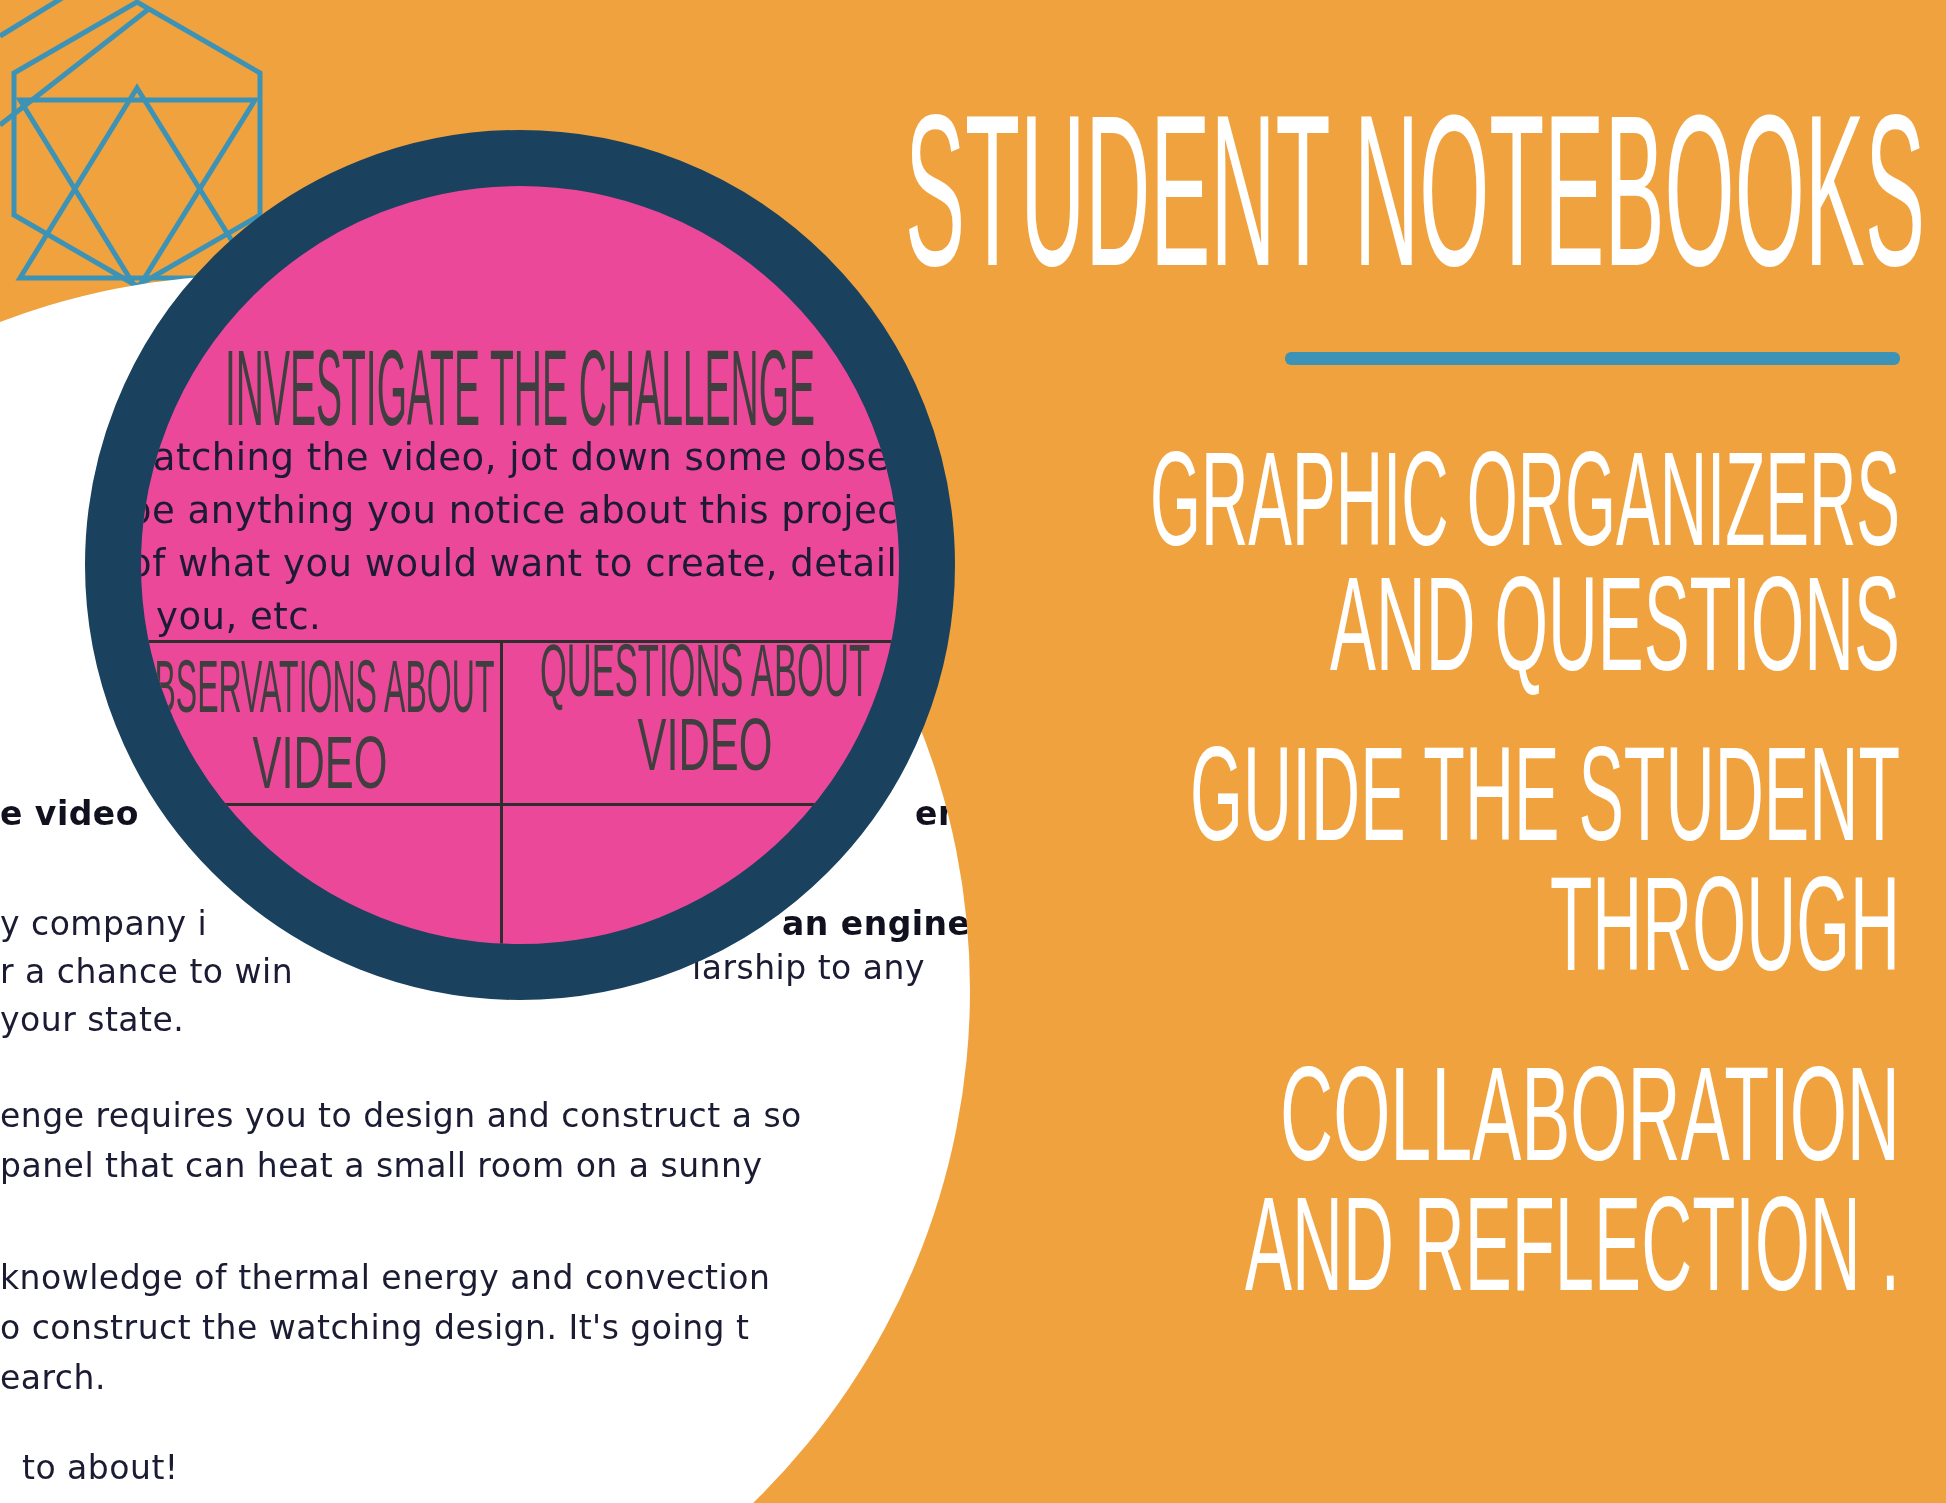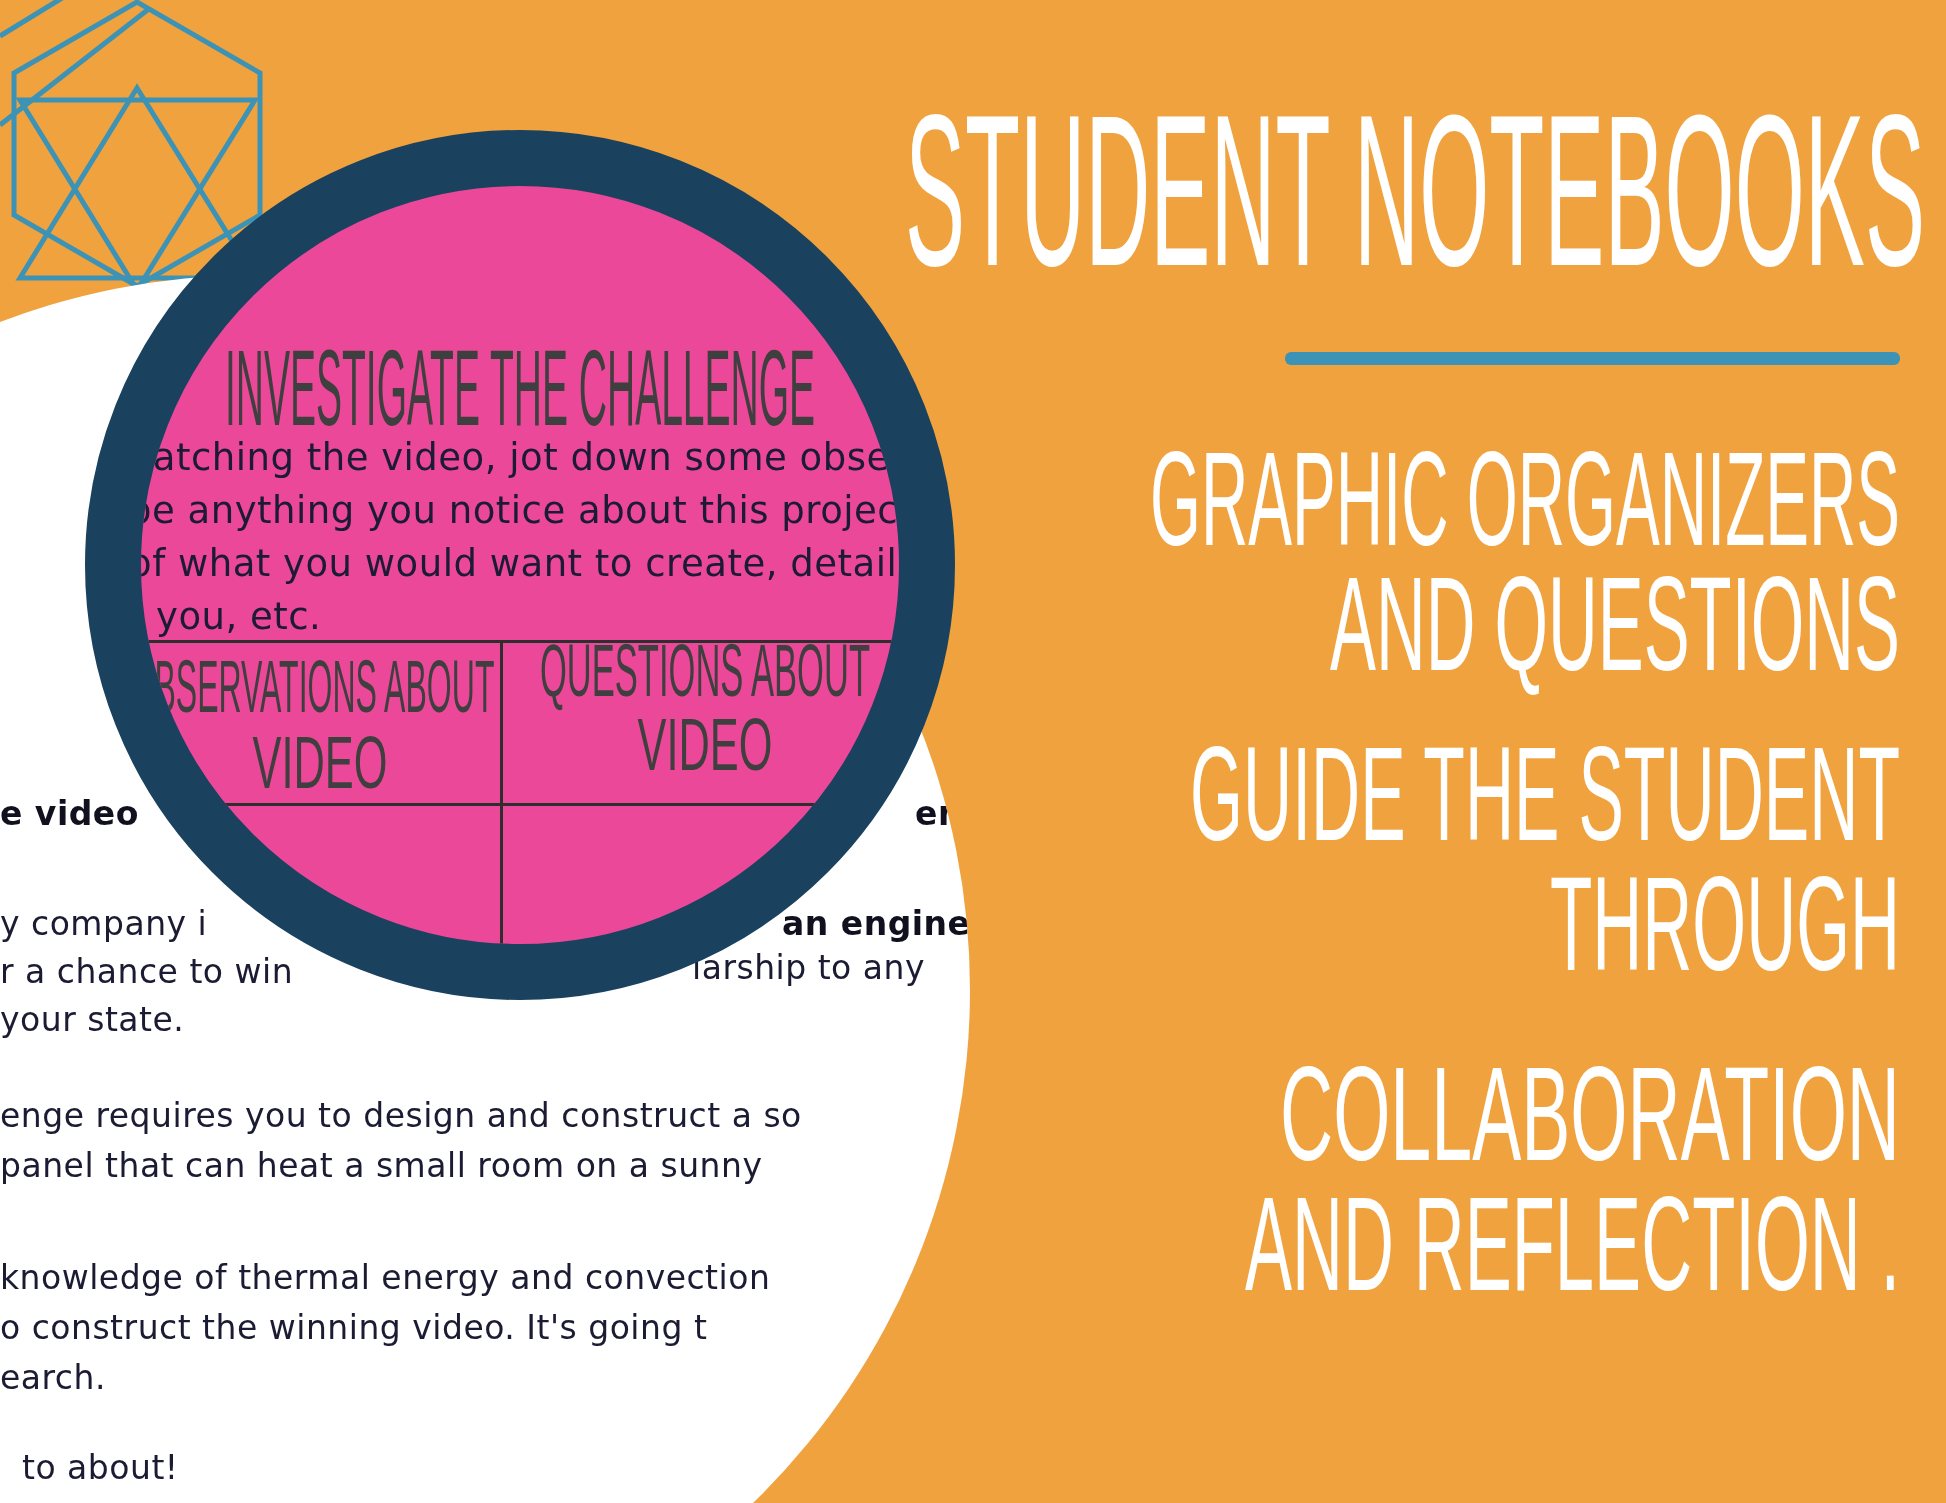--- a/index.html
+++ b/index.html
@@ -63,21 +63,21 @@
       <span class="doc-frag bold" style="left:0;top:796px">e video</span>
       <span class="doc-frag bold" style="left:915px;top:796px">eng</span>
       <span class="doc-frag" style="left:0;top:906px">y company i</span>
       <span class="doc-frag bold" style="left:782px;top:906px">an enginee</span>
       <span class="doc-frag" style="left:0;top:954px">r a chance to win</span>
       <span class="doc-frag" style="left:692px;top:950px">larship to any</span>
       <span class="doc-frag" style="left:0;top:1002px">your state.</span>
       <span class="doc-frag" style="left:0;top:1098px">enge requires you to design and construct a so</span>
       <span class="doc-frag" style="left:0;top:1148px">panel that can heat a small room on a sunny</span>
       <span class="doc-frag" style="left:0;top:1260px">knowledge of thermal energy and convection</span>
-      <span class="doc-frag" style="left:0;top:1310px">o construct the winning video. It's going t</span>
+      <span class="doc-frag" style="left:0;top:1310px">o construct the watching design. It's going t</span>
       <span class="doc-frag" style="left:0;top:1360px">earch.</span>
       <span class="doc-frag" style="left:22px;top:1450px">to about!</span>
     </div>
   </div>
 
   <div id="magnifier">
     <div id="lens-layer">
 
       <svg style="position:absolute;left:150px;top:330px" width="740" height="120" viewBox="0 0 740 120">
         <text class="hand-dark" x="370" y="95" text-anchor="middle" textLength="590" lengthAdjust="spacingAndGlyphs" font-size="108" fill="#2e2e2e">INVESTIGATE THE CHALLENGE</text>

